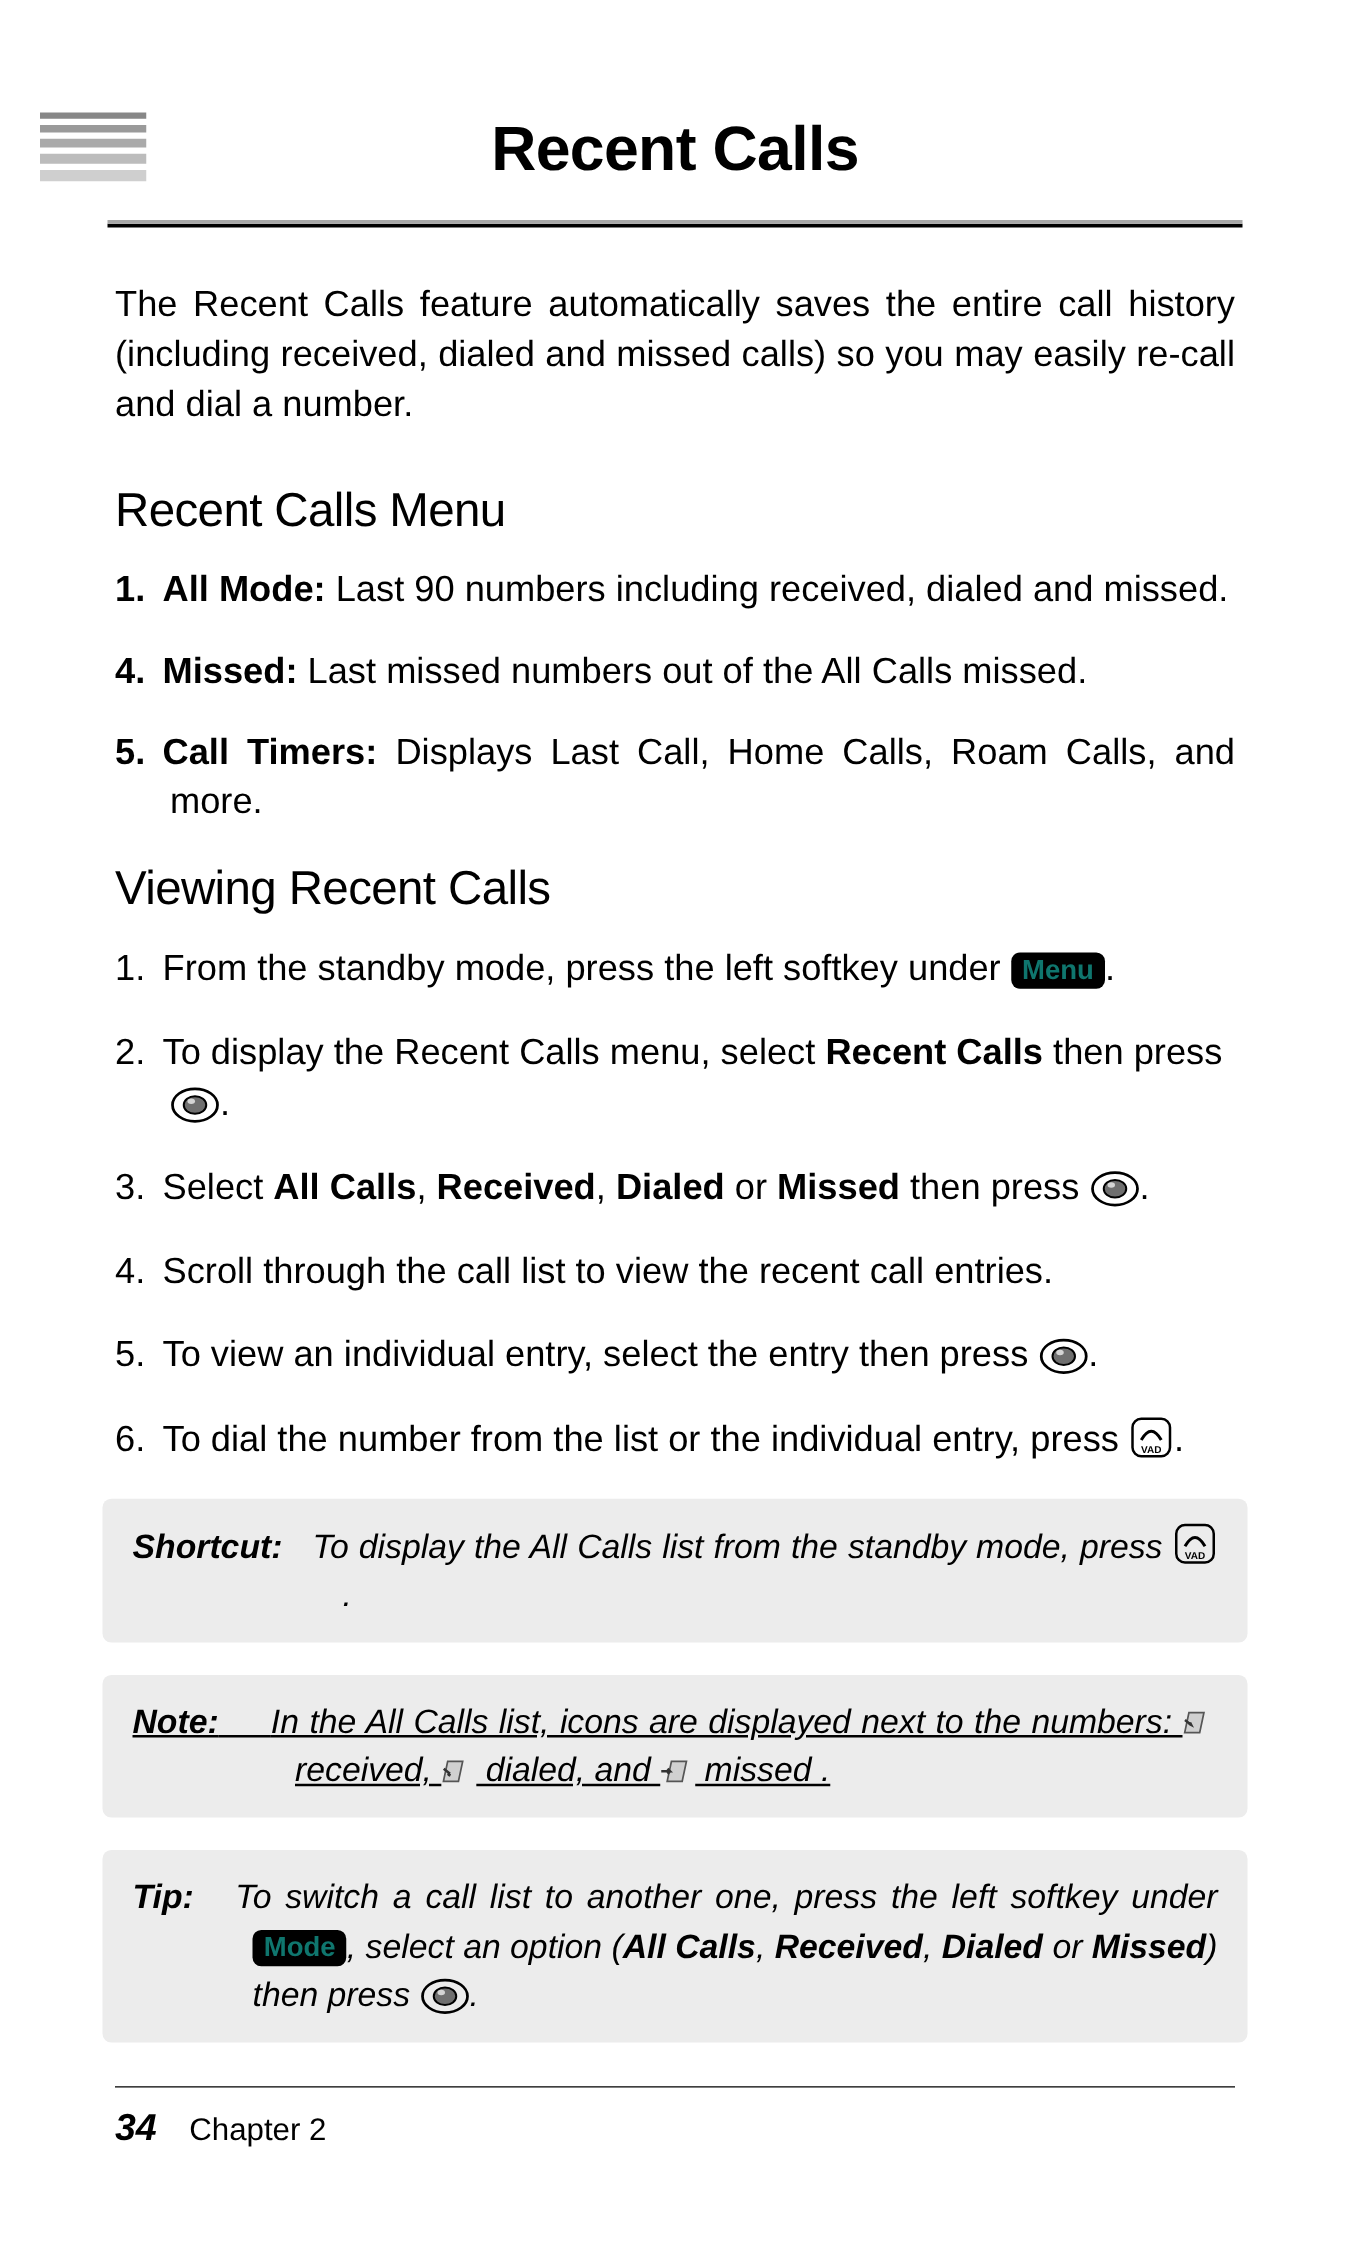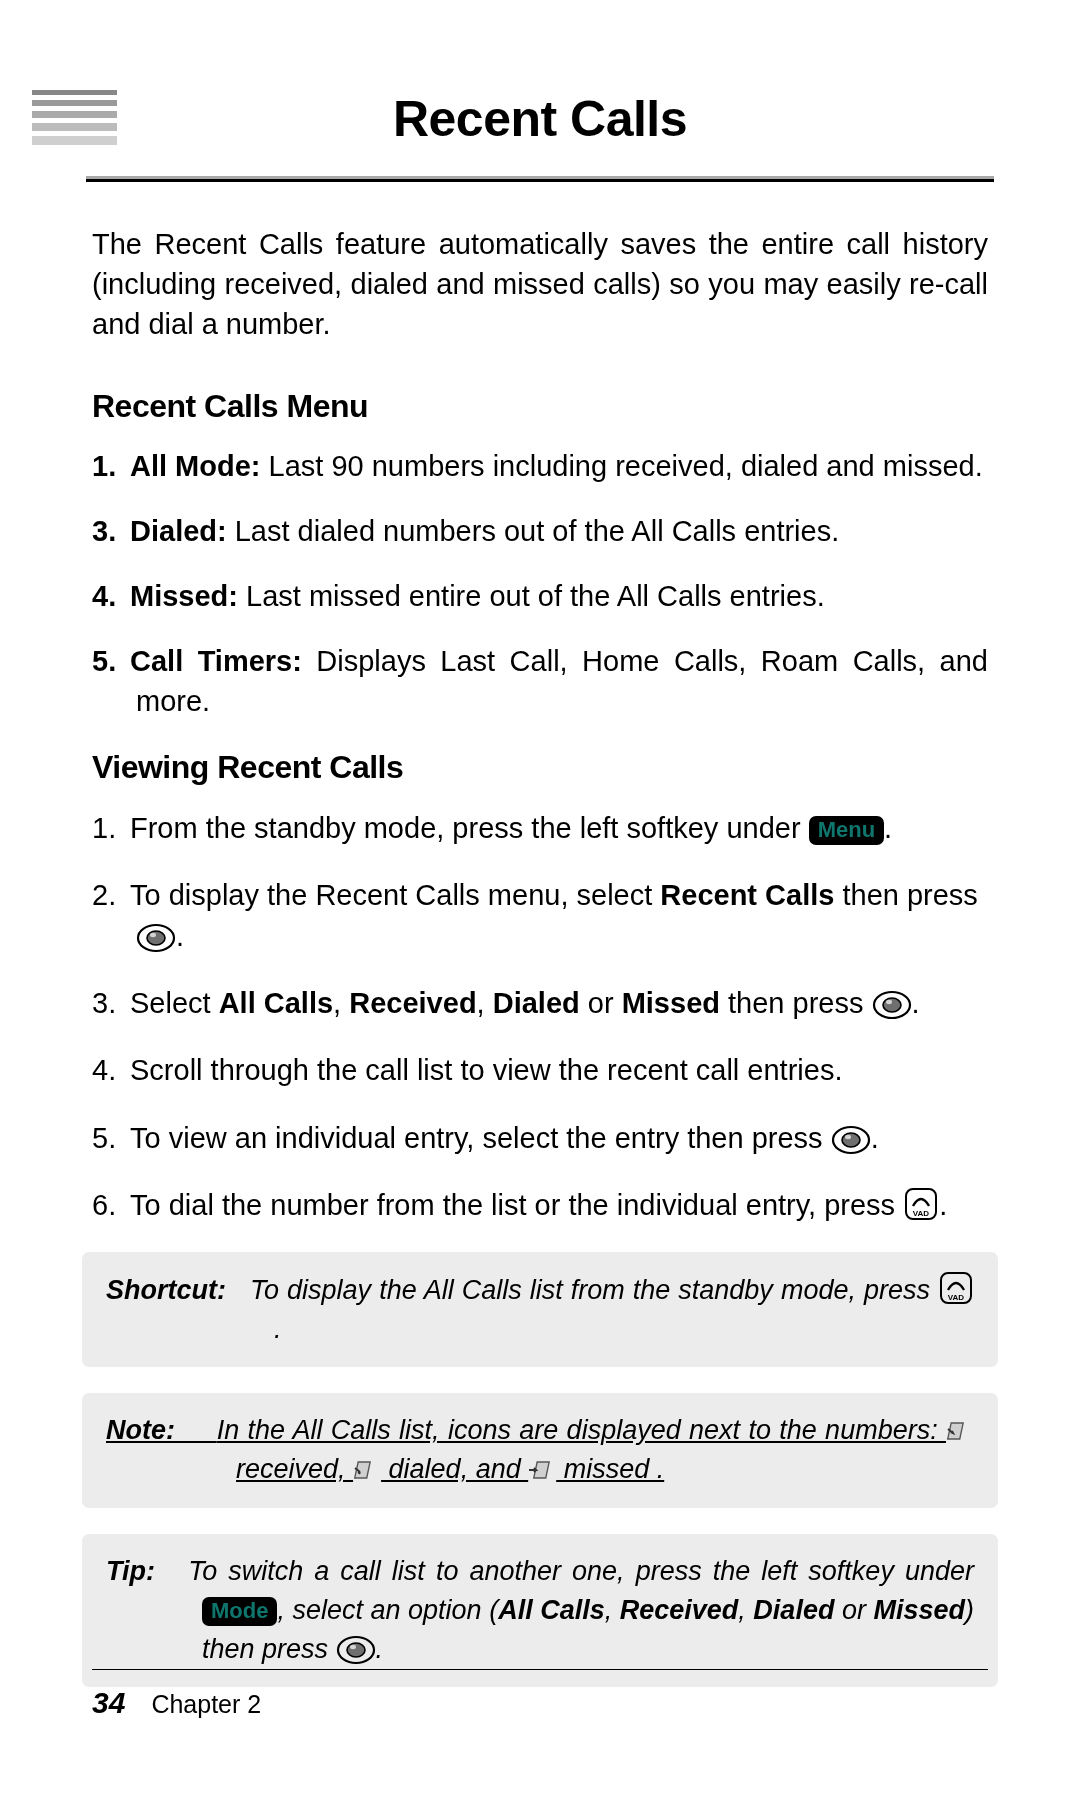--- a/index.html
+++ b/index.html
@@ -43,22 +43,22 @@
                linear-gradient(#000,#000) bottom/100% 3px no-repeat;
     margin:0 -6px 42px -6px;
   }
   p.intro{
     font-size:29px;
     line-height:1.38;
     margin:0 0 44px 0;
     text-align:justify;
   }
   h2{
-    font-size:32px;
-    font-weight:bold;
+    font-size:38px;
+    font-weight:normal;
     margin:0 0 22px 0;
     letter-spacing:-0.5px;
   }
   ol{margin:0;padding:0;list-style:none;}
   ol.numlist > li{
     font-size:29px;
     line-height:1.35;
     text-align:justify;
     padding-left:44px;
     text-indent:-44px;
@@ -146,22 +146,21 @@
   <h1>Recent Calls</h1>
 </div>
 <div class="divider2"></div>
 
 <p class="intro">The Recent Calls feature automatically saves the entire call history (including received, dialed and missed calls) so you may easily re-call and dial a number.</p>
 
 <h2>Recent Calls Menu</h2>
 
 <ol class="numlist">
   <li><span class="num"><b>1.</b></span><b>All Mode:</b><span> Last 90 numbers including received, dialed and missed.</span></li>
-  <li><span class="num"><b>3.</b></span><b>Dialed:</b><span> Last dialed numbers out of the All Calls entries.</span></li>
-  <li><span class="num"><b>4.</b></span><b>Missed:</b><span> Last missed entire out of the All Calls entries.</span></li>
+  <li><span class="num"><b>4.</b></span><b>Missed:</b><span> Last missed numbers out of the All Calls missed.</span></li>
   <li><span class="num"><b>5.</b></span><b>Call Timers:</b><span> Displays Last Call, Home Calls, Roam Calls, and more.</span></li>
 </ol>
 
 <h2 style="margin-top:28px">Viewing Recent Calls</h2>
 
 <ol class="steps">
   <li><span class="num">1.</span><span>From the standby mode, press the left softkey under </span><span class="key">Menu</span><span>.</span></li>
 
   <li><span class="num">2.</span><span>To display the Recent Calls menu, select </span><b>Recent Calls</b><span> then press </span><br>
     <span class="okbtn">

